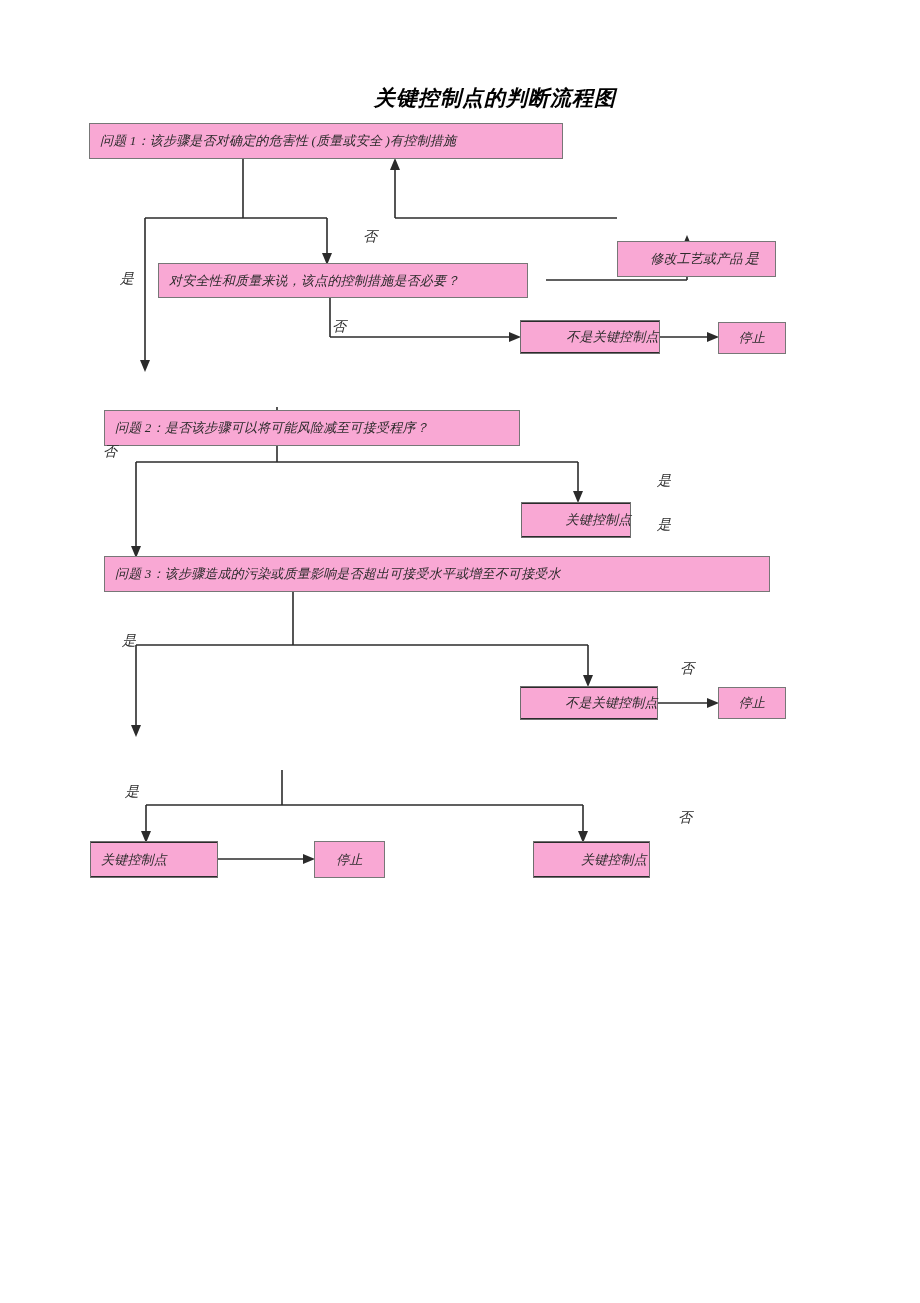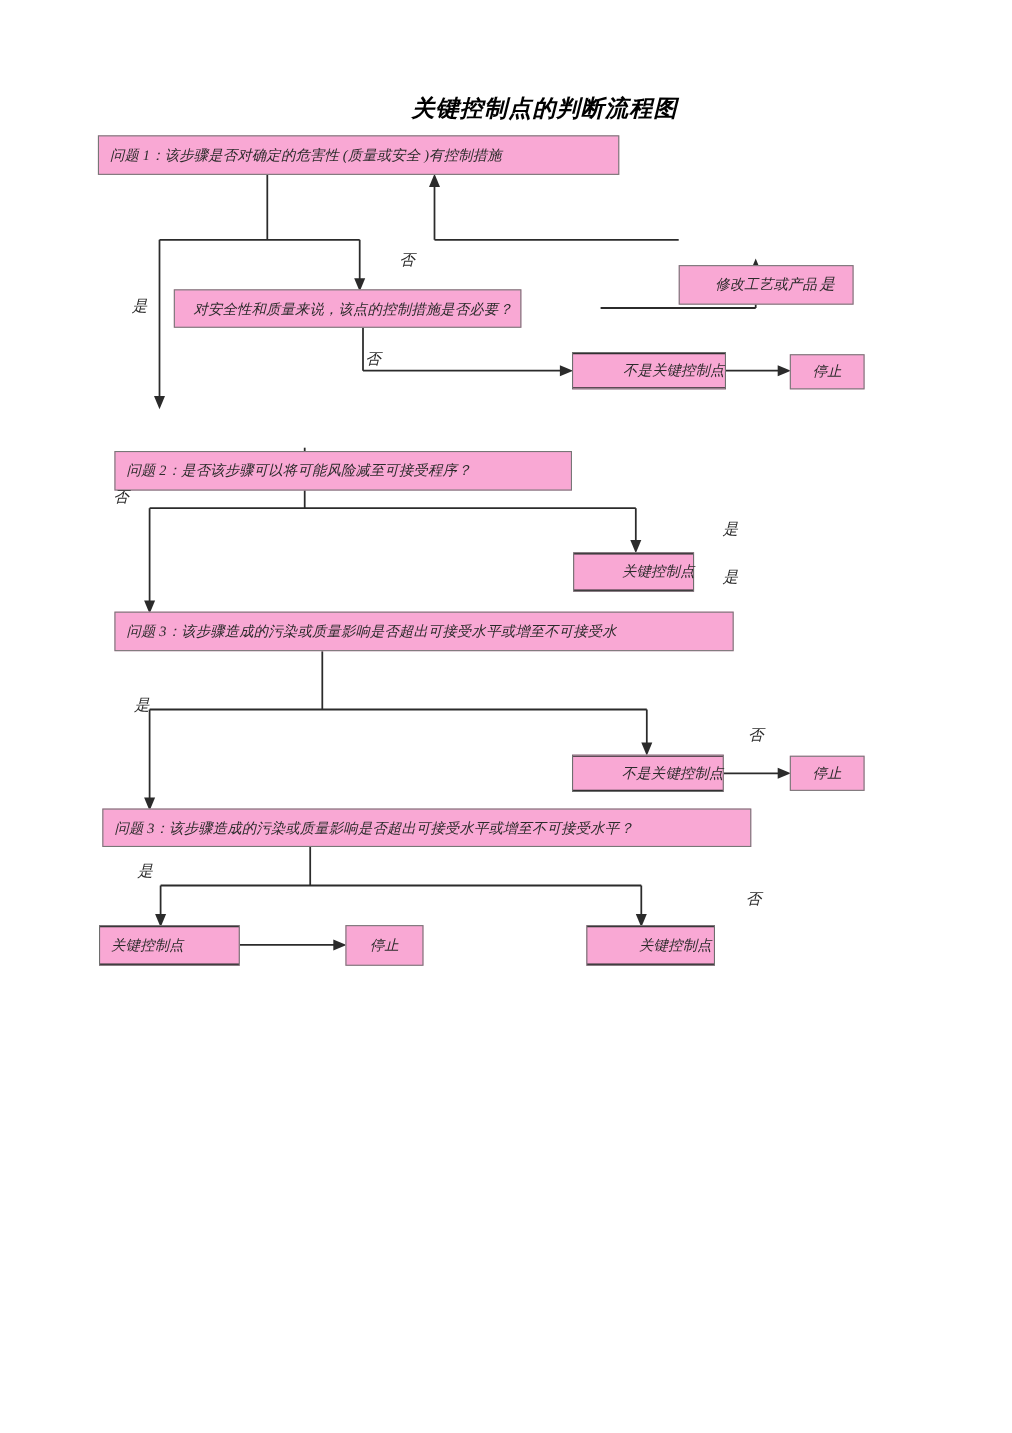--- a/index.html
+++ b/index.html
@@ -168,55 +168,52 @@
   </svg>
 
   <div class="node-box pad-left" style="left:89px; top:123px; width:474px; height:36px;">
     <span>问题 1：该步骤是否对确定的危害性    (质量或安全 )有控制措施</span>
   </div>
 
   <div class="node-box center" style="left:617px; top:200px; width:159px; height:36px;margin-top:41px;">
     <span>修改工艺或产品</span>
   </div>
 
-  <div class="node-box pad-left" style="left:158px; top:263px; width:316px; height:35px;justify-content:center;">
+  <div class="node-box pad-left" style="left:158px; top:263px; width:370px; height:35px;">
     <span>对安全性和质量来说，该点的控制措施是否必要？</span>
   </div>
 
   <div class="node-box center heavy" style="left:520px; top:320px; width:140px; height:34px;">
     <span>不是关键控制点</span>
   </div>
 
   <div class="node-box center" style="left:718px; top:322px; width:68px; height:32px;">
     <span>停止</span>
   </div>
 
   <div class="node-box pad-left" style="left:104px; top:371px; width:416px; height:36px;margin-top:39px;">
     <span>问题 2：是否该步骤可以将可能风险减至可接受程序？</span>
   </div>
 
   <div class="node-box center heavy" style="left:521px; top:502px; width:110px; height:36px;">
     <span>关键控制点</span>
   </div>
 
-  <div class="node-box pad-left" style="left:104px; top:556px; width:563px; height:36px;">
+  <div class="node-box pad-left" style="left:104px; top:556px; width:666px; height:36px;">
     <span>问题 3：该步骤造成的污染或质量影响是否超出可接受水平或增至不可接受水</span>
   </div>
 
   <div class="node-box center heavy" style="left:520px; top:686px; width:138px; height:34px;">
     <span>不是关键控制点</span>
   </div>
 
   <div class="node-box center" style="left:718px; top:687px; width:68px; height:32px;">
     <span>停止</span>
   </div>
 
-  <div class="node-box pad-left" style="left:93px; top:735px; width:590px; height:35px;">
-    <span>问题 3：该步骤造成的污染或质量影响是否超出可接受水平或增至不可接受水平？</span>
-  </div>
 
   <div class="node-box pad-left heavy" style="left:90px; top:841px; width:128px; height:37px;">
     <span>关键控制点</span>
   </div>
 
   <div class="node-box center" style="left:314px; top:841px; width:71px; height:37px;">
     <span>停止</span>
   </div>
 
   <div class="node-box center heavy" style="left:533px; top:841px; width:117px; height:37px;">

